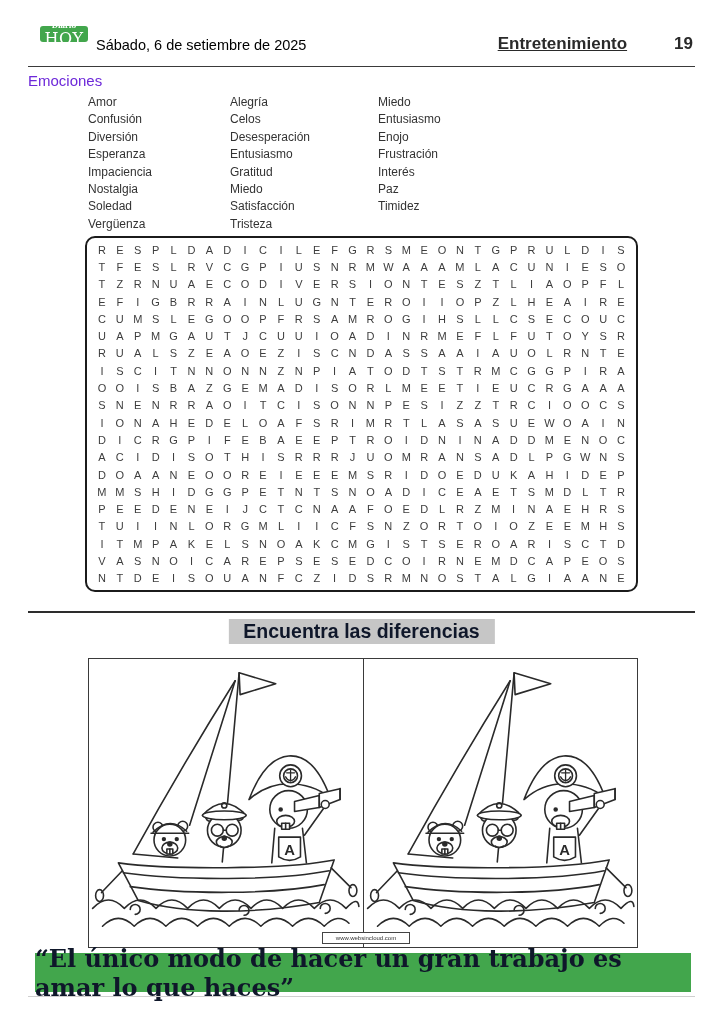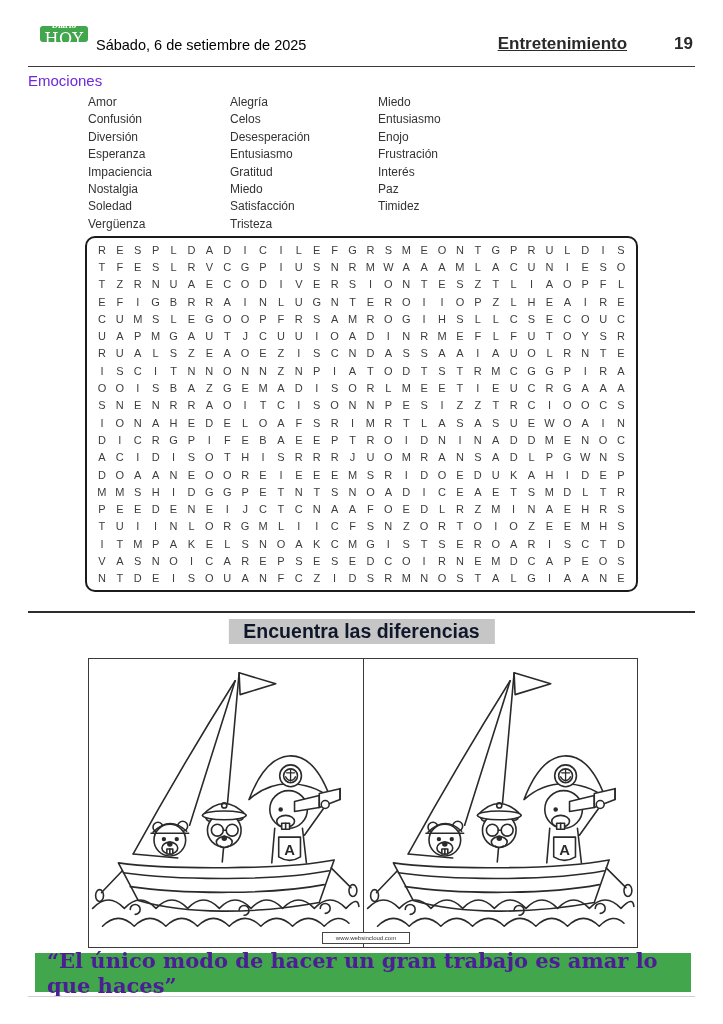--- a/index.html
+++ b/index.html
@@ -38,21 +38,21 @@
   .images-row{position:absolute;left:88px;top:658px;width:550px;height:290px;display:flex;}
   .img-panel{flex:1;border:1.5px solid #3a3a3a;box-sizing:border-box;background:#fff;}
   .img-panel + .img-panel{border-left:none;}
   .img-panel svg{width:100%;height:100%;display:block;}
   .watermark{position:absolute;left:234px;top:274px;width:86px;height:10px;background:#fff;
         border:1px solid #444;font-size:6px;line-height:10px;text-align:center;color:#333;}
 
   
   .quote-banner{position:absolute;left:35px;top:953px;width:656px;height:39px;background:var(--green);
         display:flex;align-items:center;justify-content:center;}
-  .quote-text{font-family:"DejaVu Serif",serif;font-weight:bold;font-size:21px;color:#4c1d95;margin-left:12px;}
+  .quote-text{font-family:"DejaVu Serif",serif;font-weight:bold;font-size:24px;color:#0f172a;}
   .bottom-rule{position:absolute;left:28px;top:996px;width:667px;border-top:1px solid #cfcfcf;}
 </style>
 </head>
 <body>
 
 <div class="page">
 
   <div class="logo">
     <span class="logo-top">Diario</span>
     <span class="logo-main">HOY</span>

